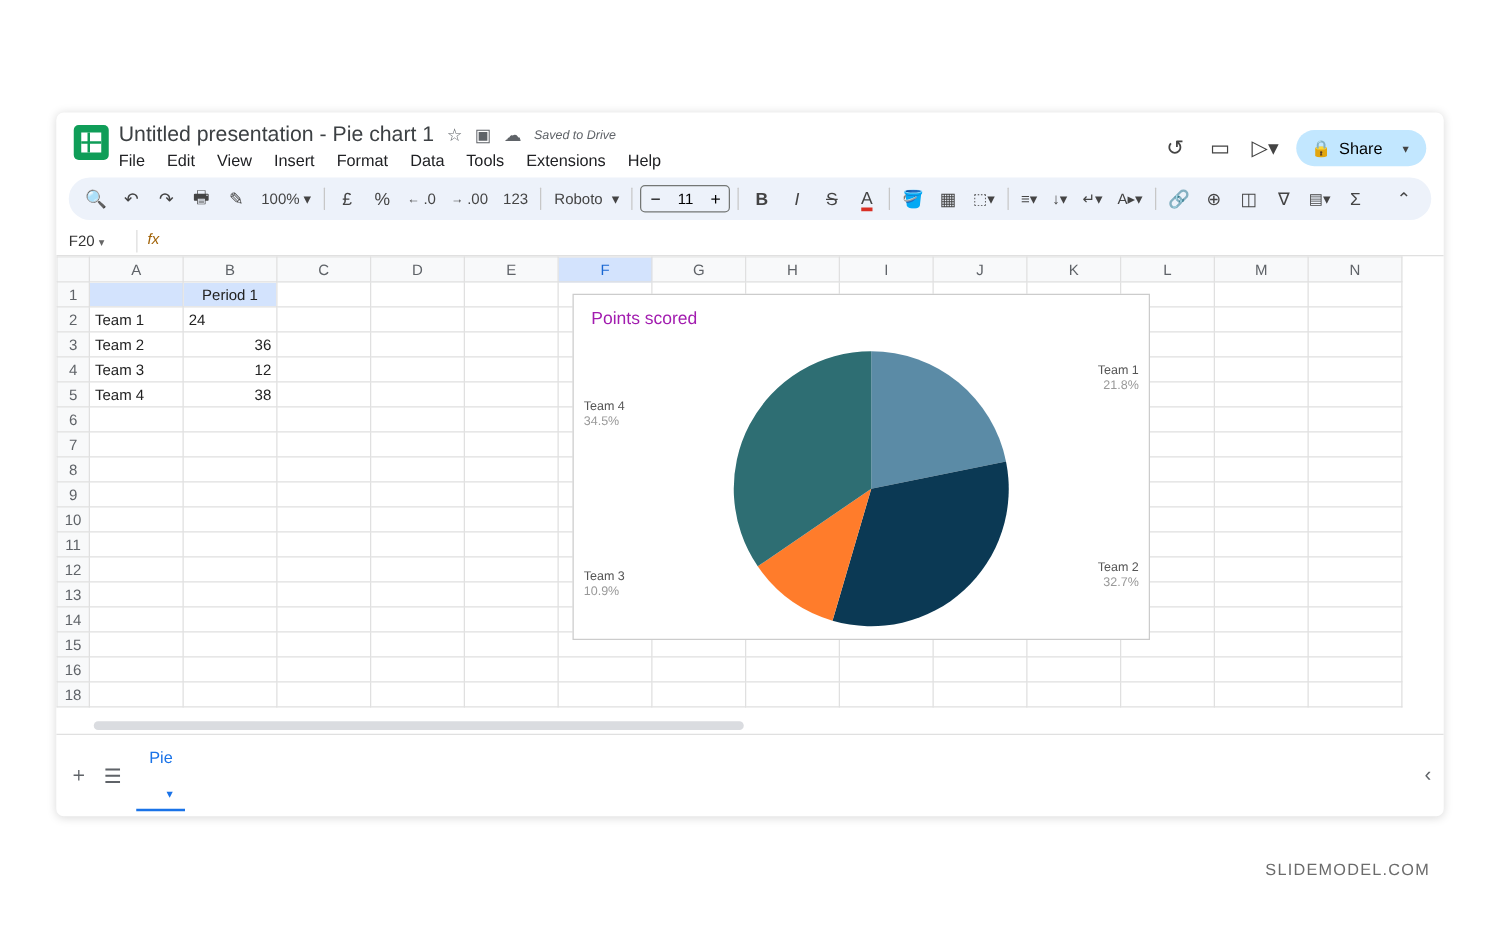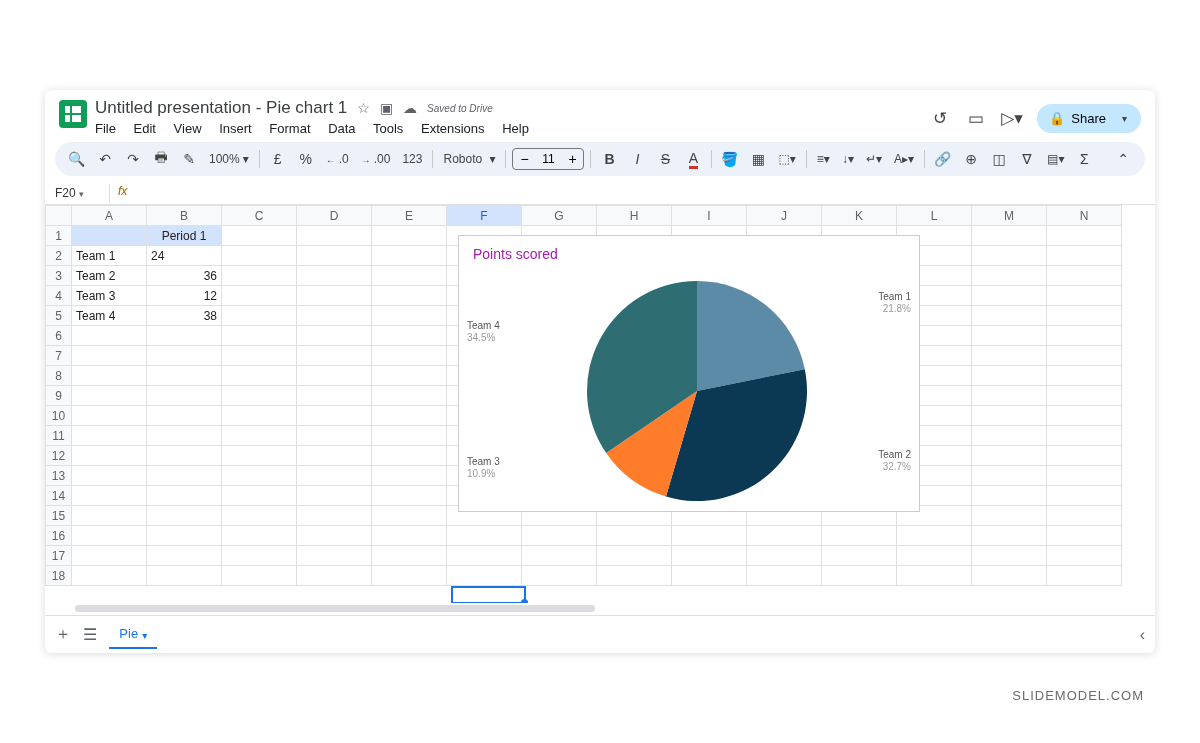--- a/index.html
+++ b/index.html
@@ -42,21 +42,21 @@
 .grid-table th.selcol{background:#d3e3fd;color:#1967d2;}
 .cell-cursor{position:absolute;border:2px solid #1a73e8;pointer-events:none;}
 .cell-cursor .handle{position:absolute;right:-4px;bottom:-4px;width:7px;height:7px;background:#1a73e8;border-radius:50%;}
 .chart-embed{position:absolute;top:30px;left:413px;width:462px;height:277px;background:#fff;border:1px solid #ccc;}
 .chart-title{font-size:14px;color:#a21caf;padding:10px 14px;}
 .pie-wrap{position:absolute;left:123px;top:40px;width:230px;height:230px;}
 .pie-label{position:absolute;font-size:10px;color:#555;line-height:1.2;}
 .pie-label .pct{color:#999;}
 .sheet-tabs{display:flex;align-items:center;border-top:1px solid #e0e0e0;padding:4px 10px;gap:12px;font-size:13px;}
 .sheet-tabs .plus,.sheet-tabs .burger{cursor:pointer;color:#5f6368;font-size:16px;}
-.sheet-tab{color:#1a73e8;font-weight:500;padding:6px 10px;border-bottom:2px solid #1a73e8;display:flex;align-items:flex-end;gap:4px;cursor:pointer;}
+.sheet-tab{color:#1a73e8;font-weight:500;padding:6px 10px;border-bottom:2px solid #1a73e8;display:flex;align-items:flex-end;gap:16px;cursor:pointer;flex-direction:column;}
 .hscroll{height:12px;background:transparent;position:relative;}
 .hscroll .thumb{position:absolute;left:30px;width:520px;top:2px;height:7px;background:#dadce0;border-radius:4px;}
 .watermark{position:absolute;right:56px;bottom:40px;font-size:13px;letter-spacing:1px;color:#6b6b6b;}
 .collapse-caret{margin-left:auto;}
 </style>
 </head>
 <body>
 
 <div class="outer-frame">
 
@@ -455,37 +455,20 @@
             <td></td>
             <td></td>
             <td></td>
             <td></td>
             <td></td>
             <td></td>
             <td></td>
             <td></td>
           </tr>
           <tr>
-            <th class="rowh">17</th>
-            <td></td>
-            <td></td>
-            <td></td>
-            <td></td>
-            <td></td>
-            <td></td>
-            <td></td>
-            <td></td>
-            <td></td>
-            <td></td>
-            <td></td>
-            <td></td>
-            <td></td>
-            <td></td>
-          </tr>
-          <tr>
             <th class="rowh">18</th>
             <td></td>
             <td></td>
             <td></td>
             <td></td>
             <td></td>
             <td></td>
             <td></td>
             <td></td>
             <td></td>

